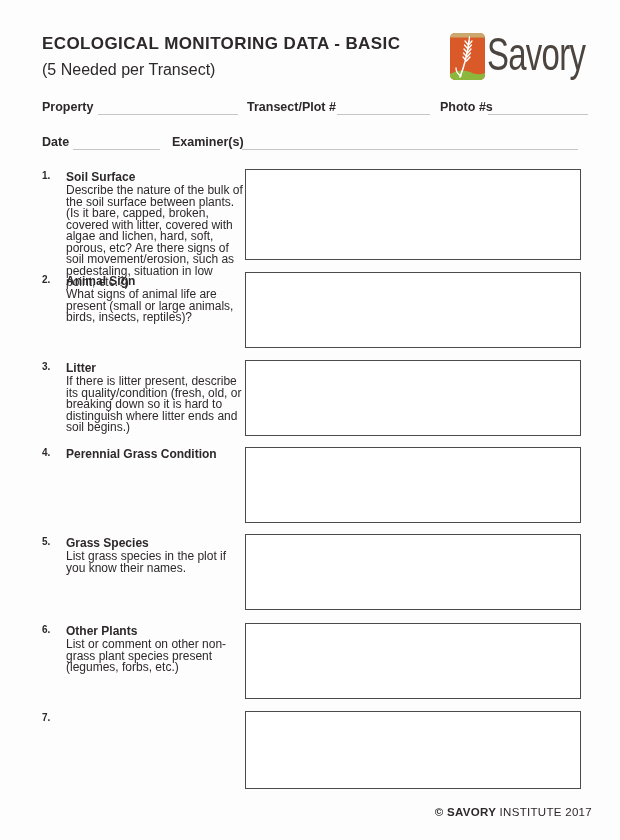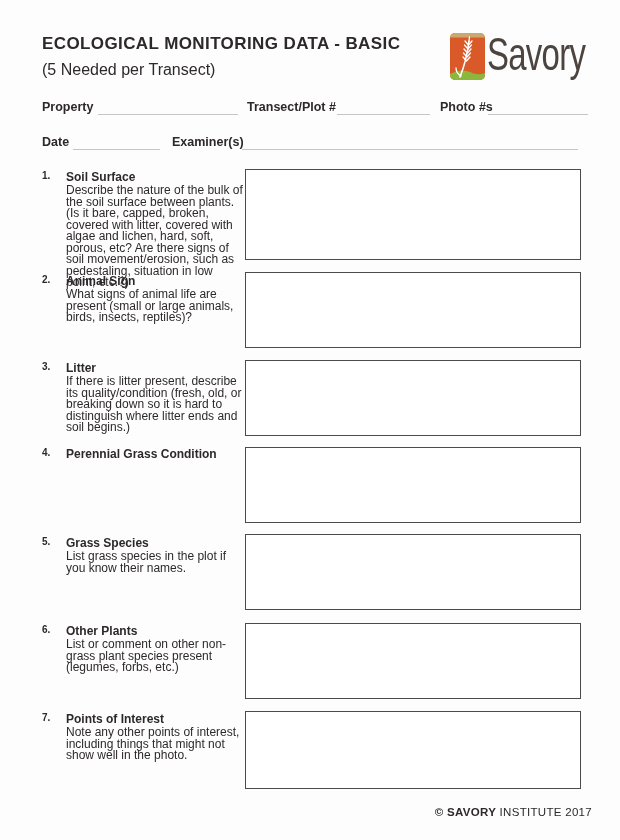--- a/index.html
+++ b/index.html
@@ -114,24 +114,20 @@
     <span class="item-number">6.</span>
     <div class="item-body">
       <div class="item-title">Other Plants</div>
       <div class="item-desc">List or comment on other non-grass plant species present (legumes, forbs, etc.)</div>
     </div>
   </div>
   <div class="abox" style="top:623px;height:76px;"></div>
 
   <div class="item" style="top:712px;">
     <span class="item-number">7.</span>
-    <div class="item-body">
-      <div class="item-title">Points of Interest</div>
-      <div class="item-desc">Note any other points of interest, including things that might not show well in the photo.</div>
-    </div>
   </div>
   <div class="abox" style="top:711px;height:78px;"></div>
 
   <div class="footer">
     <b>© SAVORY</b><span> INSTITUTE 2017</span>
   </div>
 
 </div>
 
 </body></html>

